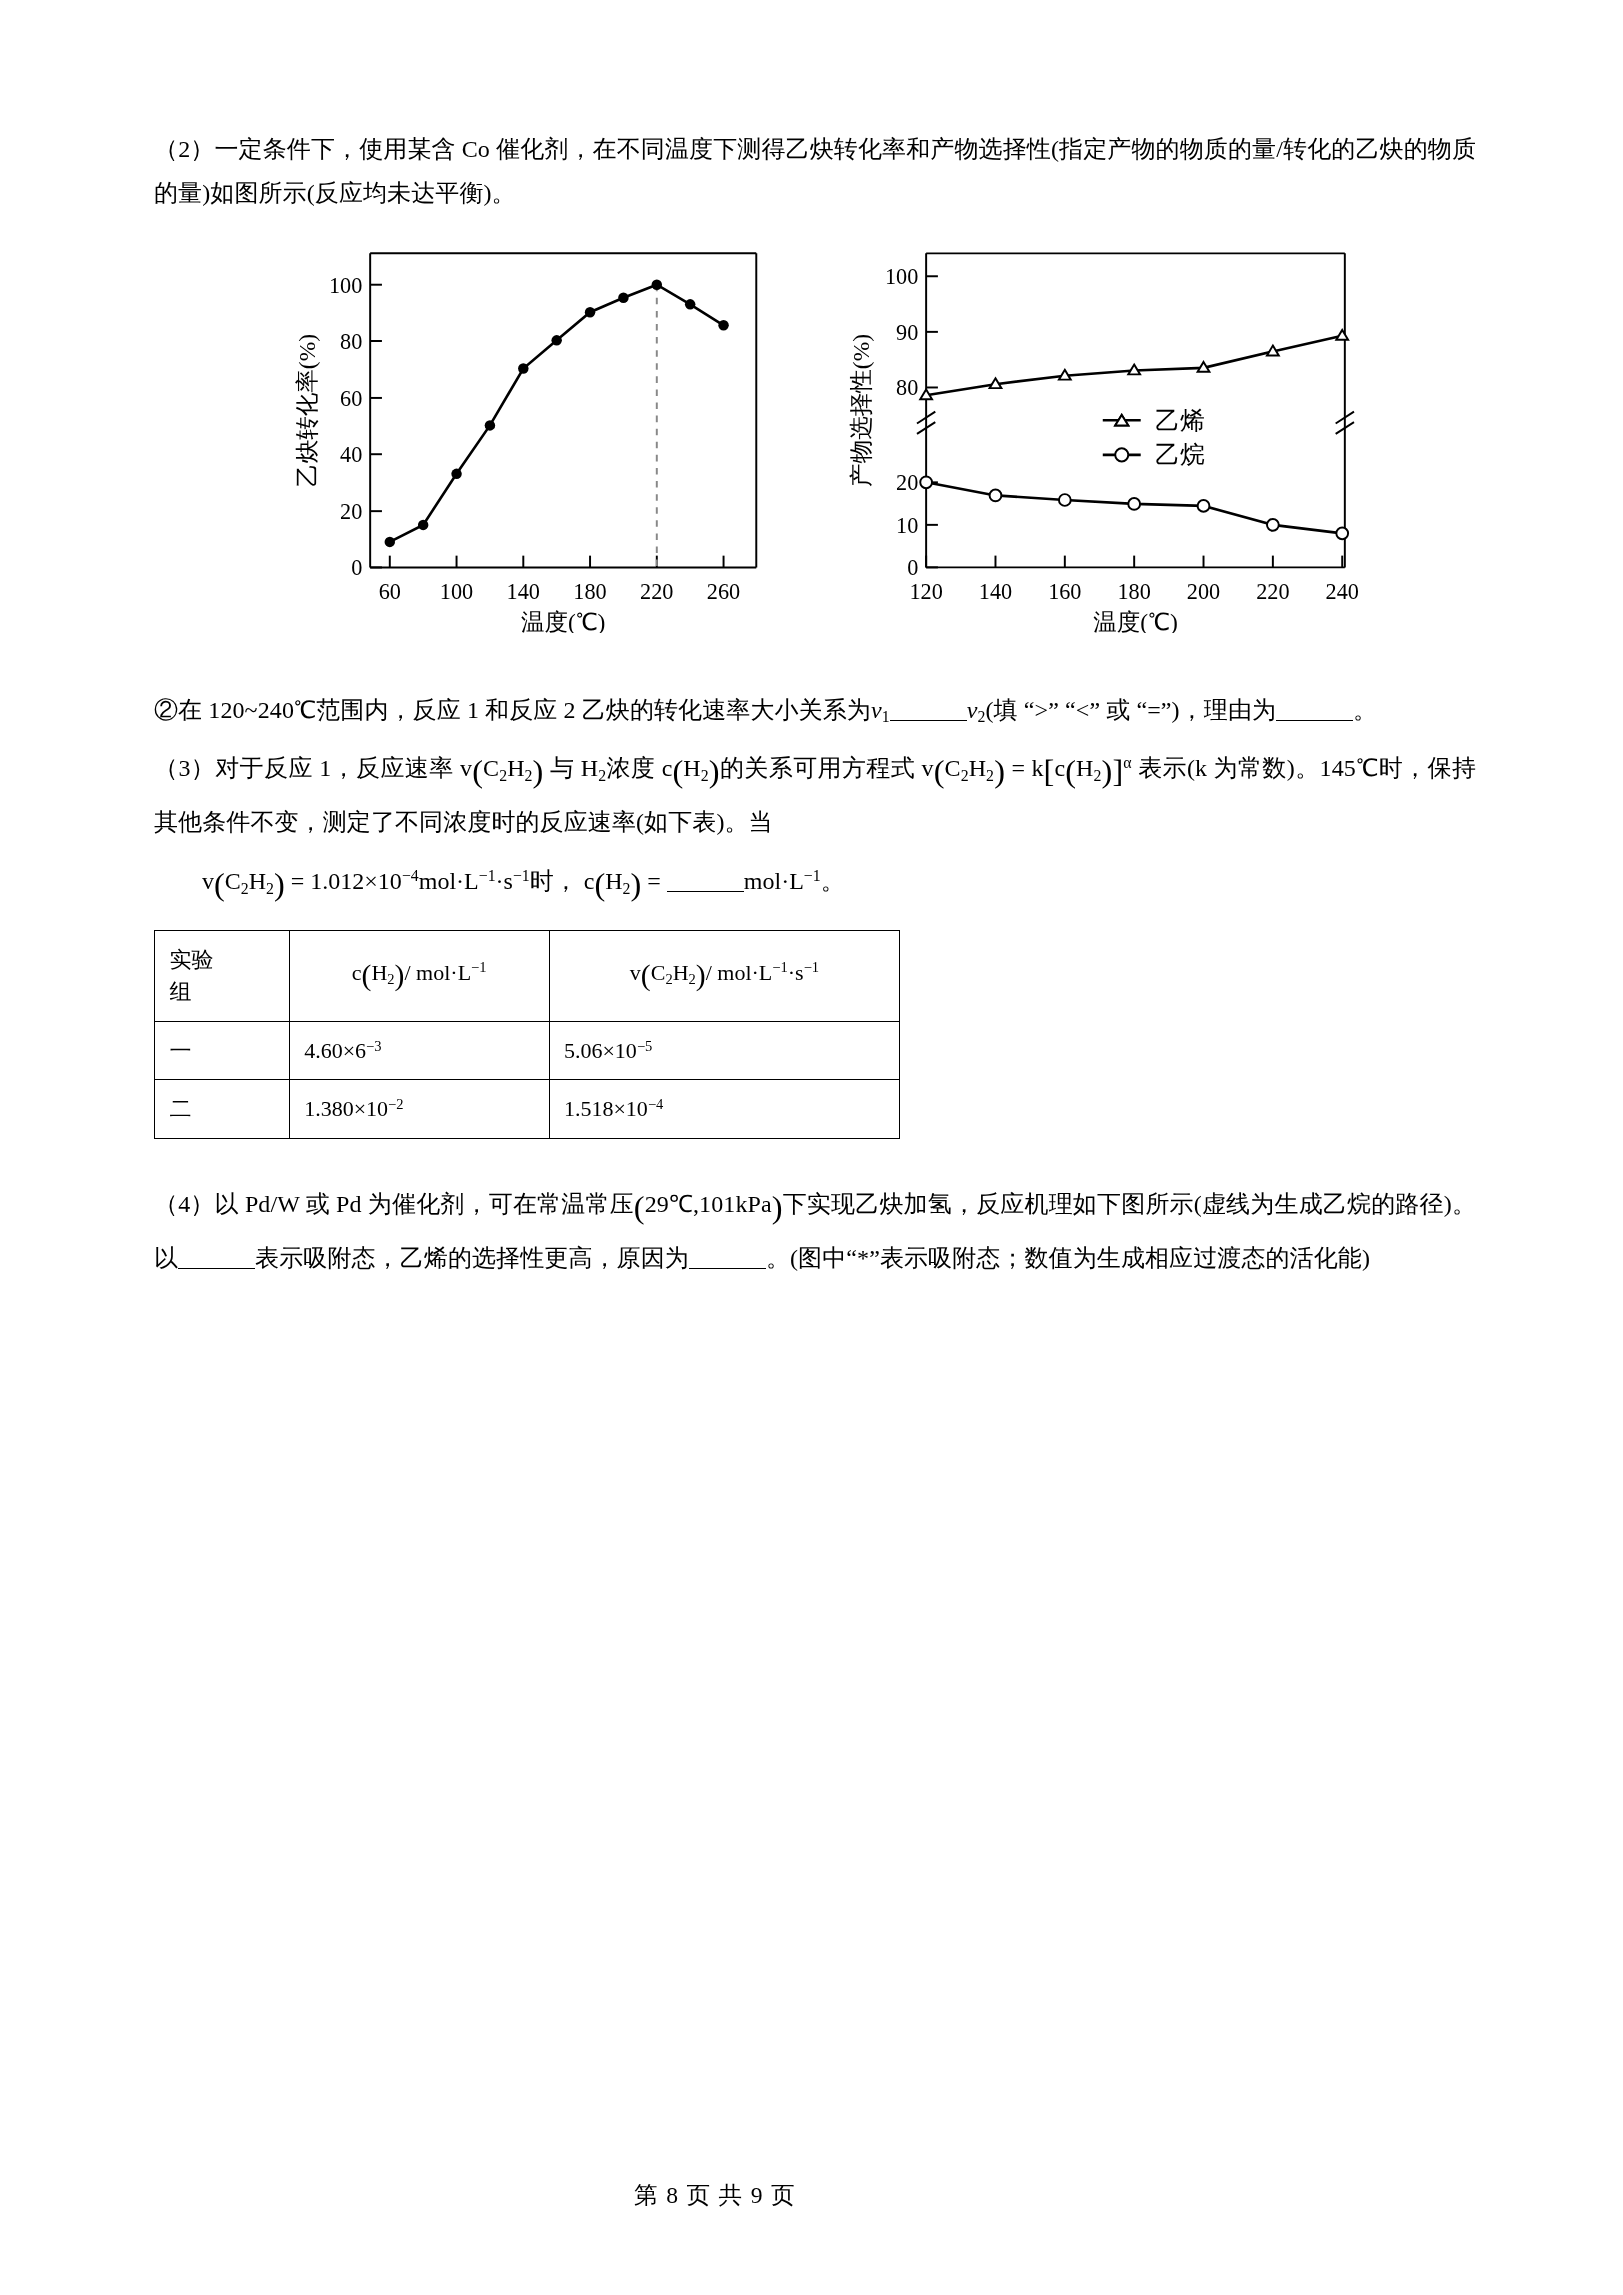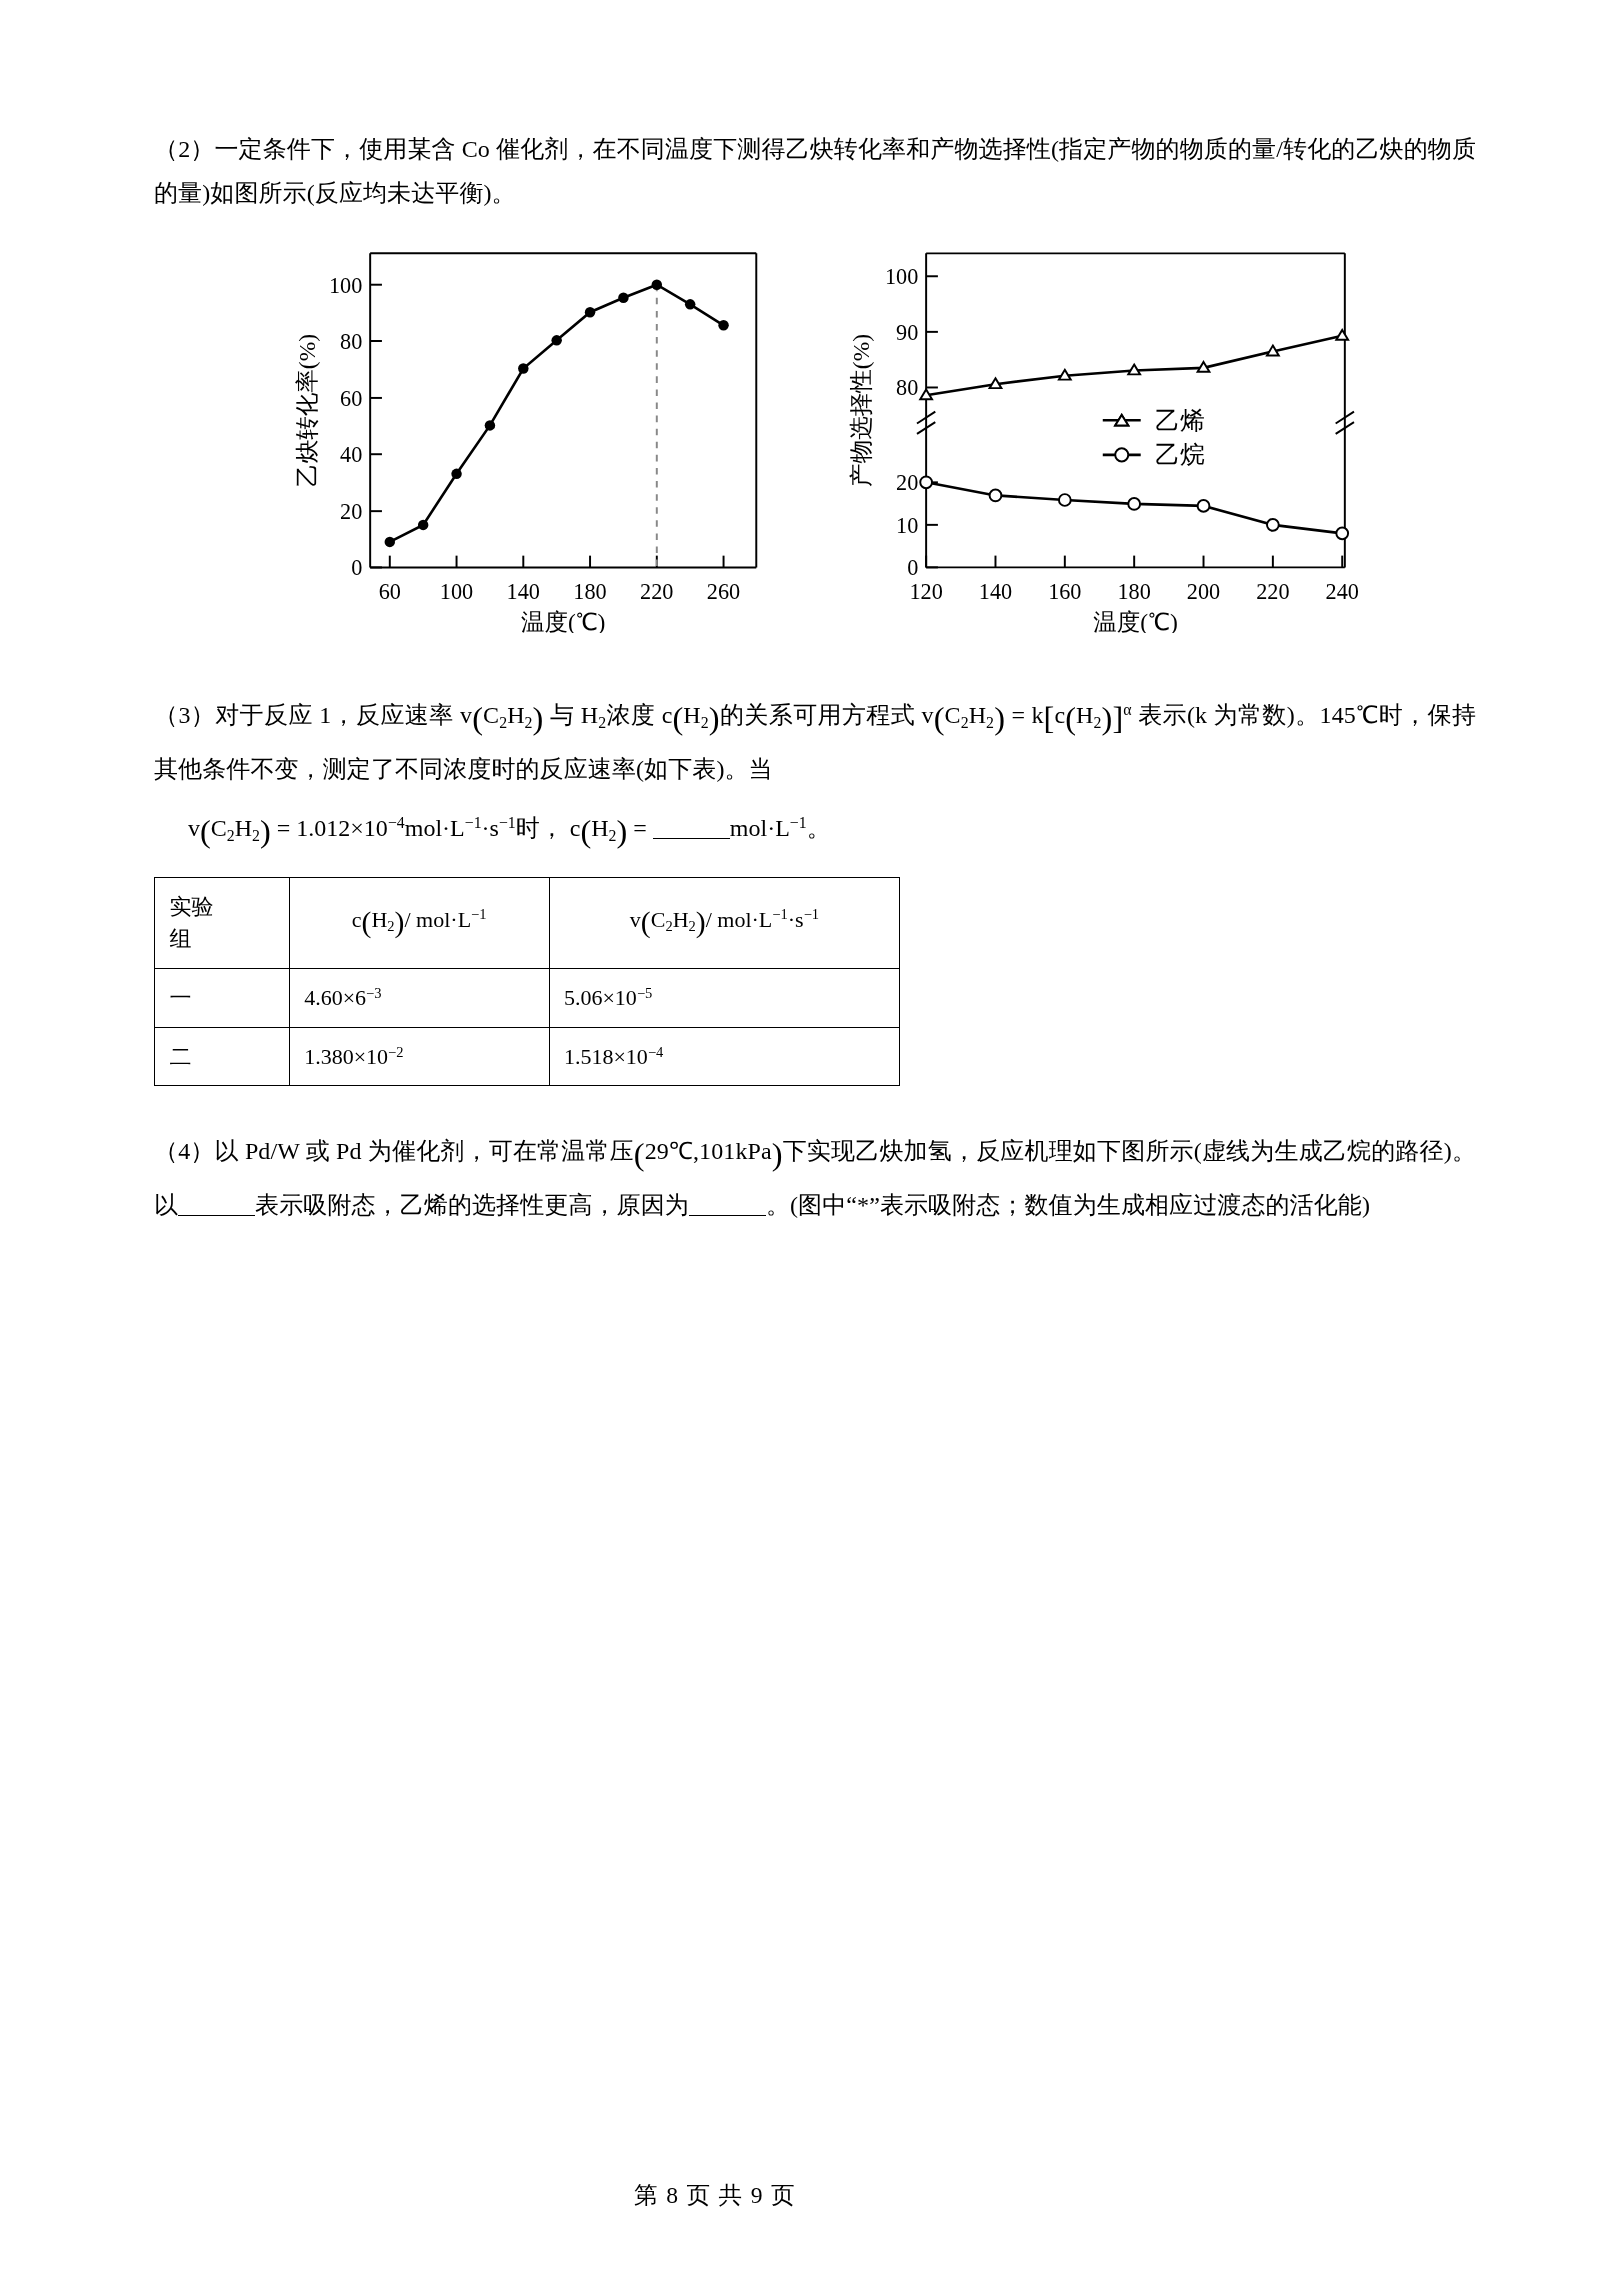--- a/index.html
+++ b/index.html
@@ -248,29 +248,32 @@
             <text x="500" y="361" font-size="38" fill="#000">乙烷</text>
           </g>
 
           <text x="62" y="280" font-size="36" text-anchor="middle" fill="#000" transform="rotate(-90 62 280)">产物选择性(%)</text>
           <text x="470" y="616" font-size="36" text-anchor="middle" fill="#000">温度(℃)</text>
         </svg>
       </div>
     </div>
 
 
+    <p class="para">
+      <span>②在 120~240℃范围内，反应 1 和反应 2 乙炔的转化速率大小关系为</span><span class="ital">v</span><sub>1</sub><span class="blank"></span><span class="ital">v</span><sub>2</sub><span>(填 “&gt;” “&lt;” 或 “=”)，理由为</span><span class="blank"></span><span>。</span>
+    </p>
 
     <p class="para">
       <span>（3）对于反应 1，反应速率 v</span><span class="bigbr">(</span><span>C</span><sub>2</sub><span>H</span><sub>2</sub><span class="bigbr">)</span>
       <span>与 H</span><sub>2</sub><span>浓度 c</span><span class="bigbr">(</span><span>H</span><sub>2</sub><span class="bigbr">)</span><span>的关系可用方程式 v</span><span class="bigbr">(</span>C<sub>2</sub>H<sub>2</sub><span class="bigbr">)</span>
       <span>= k</span><span class="bigbr">[</span>c<span class="bigbr">(</span>H<sub>2</sub><span class="bigbr">)</span><span class="bigbr">]</span><sup>α</sup>
       <span>表示(k 为常数)。145℃时，保持其他条件不变，测定了不同浓度时的反应速率(如下表)。当</span>
     </p>
 
-    <p class="mathline" style="margin-left:34px;">
+    <p class="mathline" style="margin-left:48px;">
       <span>v</span><span class="bigbr">(</span>C<sub>2</sub>H<sub>2</sub><span class="bigbr">)</span>
       <span>= 1.012×10</span><sup>−4</sup><span>mol·L</span><sup>−1</sup><span>·s</span><sup>−1</sup><span>时，</span>
       <span>c</span><span class="bigbr">(</span>H<sub>2</sub><span class="bigbr">)</span> =
       <span class="blank"></span><span>mol·L</span><sup>−1</sup><span>。</span>
     </p>
 
     <table class="datatable">
       <tbody>
         <tr>
           <td class="c1">

